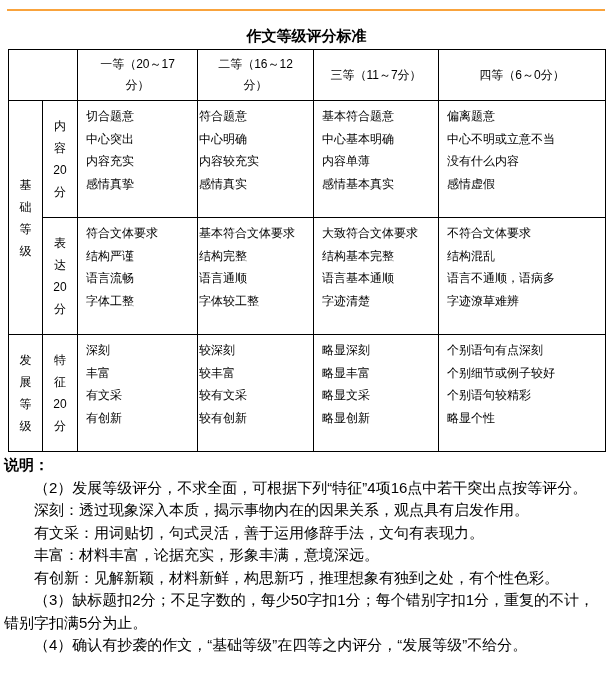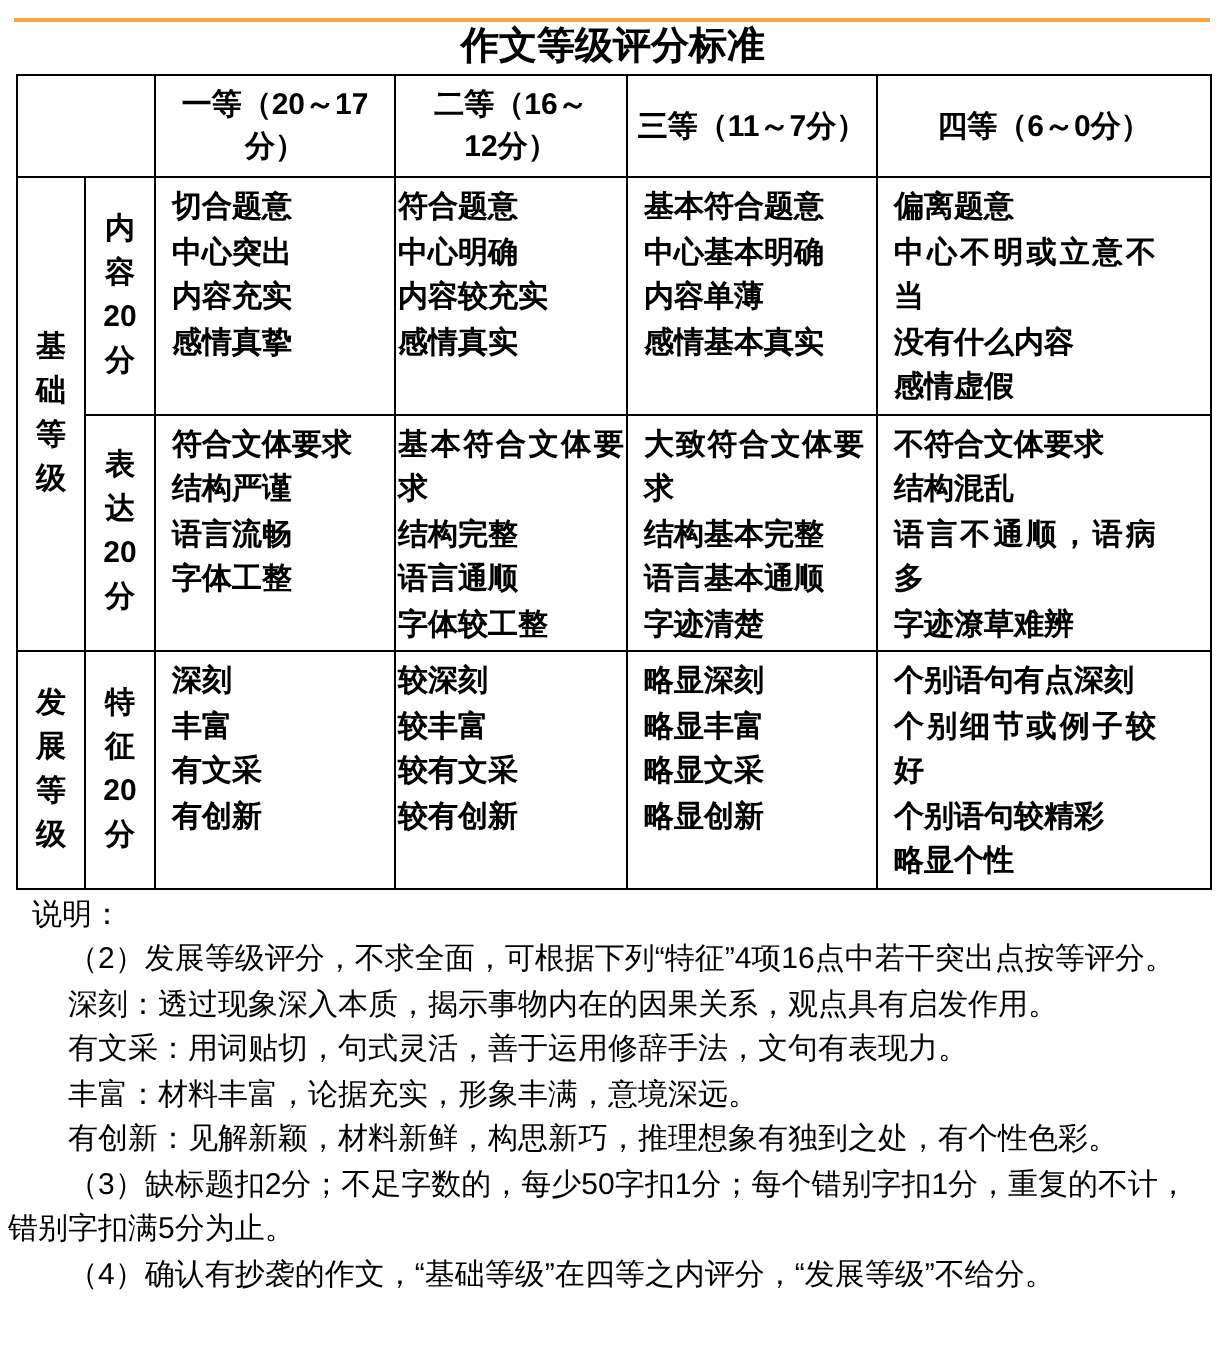--- a/index.html
+++ b/index.html
@@ -6,31 +6,30 @@
   body {
     width:613px; height:682px; overflow:hidden;
     font-family:"Liberation Sans","DejaVu Sans",sans-serif;
     color:#000;
   }
   .page { position:relative; width:613px; height:682px; }
 
   .top-rule { height:2px; margin:9px 8px 0 7px; }
 
   .title {
-    margin-top:3px;
+    margin-top:15px;
     text-align:center;
-    font-size:19px; font-weight:bold;
+    font-size:15px; font-weight:bold;
     line-height:20px;
   }
 
   table.rubric {
     border-collapse:collapse; table-layout:fixed;
     width:597px; margin:3px 0 0 8px;
-    font-size:15px;
-    font-weight:bold;
+    font-size:12px;
   }
   table.rubric td { border:1px solid #000; }
 
   
   td.h { text-align:center; vertical-align:middle; height:48px; line-height:21px; }
   td.h1, td.h2 { padding:0 12px; }
   td.h3, td.h4 { padding:0 2px; white-space:nowrap; }
   td.corner { height:48px; }
 
   
@@ -52,21 +51,21 @@
     line-height:22.5px;
     padding-top:3px;
   }
   td.c1 div { padding-left:7px; padding-right:6px; }
   td.c2 div { padding-left:0; padding-right:0; }
   td.c3 div { padding-left:7px; padding-right:5px; }
   td.c4 div { padding-left:7px; padding-right:26px; }
 
   
   .notes { padding:2px 6px 0 4px; font-size:15px; }
-  .notes-heading { font-weight:normal; line-height:22.5px;margin-left:12px; }
+  .notes-heading { font-weight:bold; line-height:22.5px; }
   .notes p { margin:0; text-indent:2em; line-height:22.5px; }
 </style>
 </head>
 <body>
 
 <div class="page">
 
   <div class="top-rule" style="background: rgb(249, 163, 60);"></div>
 
   <div class="title">作文等级评分标准</div>

